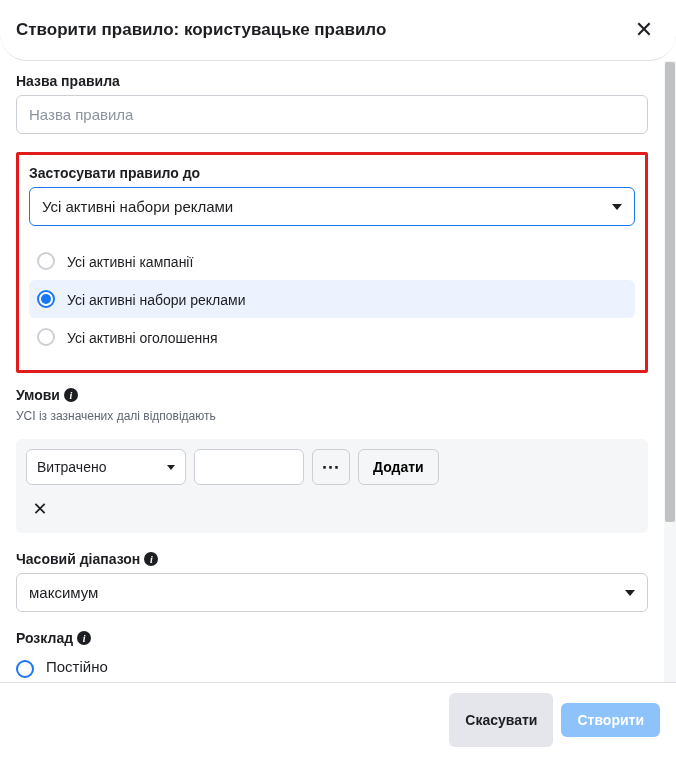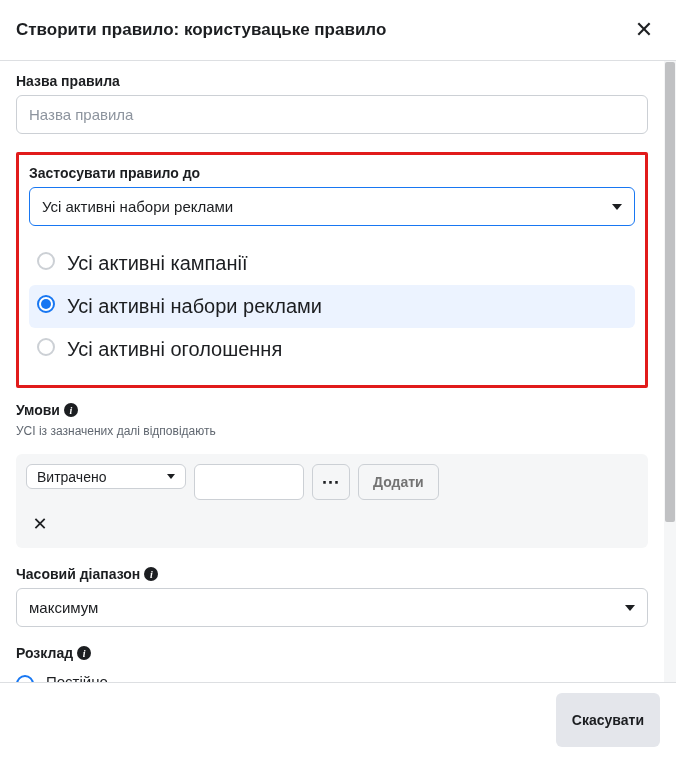--- a/index.html
+++ b/index.html
@@ -12,20 +12,21 @@
     height: 757px;
     overflow: hidden;
     position: relative;
   }
   .modal-header {
     display: flex;
     justify-content: space-between;
     align-items: center;
     padding: 14px 16px;
     border-bottom: 1px solid #dddfe2;
+    border-radius: 27px;
   }
   .modal-header h2 {
     font-size: 17px;
     font-weight: 700;
     color: #1c1e21;
   }
   .close-btn {
     background: none;
     border: none;
     cursor: pointer;
@@ -135,26 +136,26 @@
   }
   .caret-sm {
     width: 0; height: 0;
     border-left: 4px solid transparent;
     border-right: 4px solid transparent;
     border-top: 5px solid #1c1e21;
   }
   .radio-list { }
   .radio-item {
     display: flex;
-    align-items: flex-start;
+    align-items: flex-end;
     gap: 12px;
     padding: 10px 8px;
     border-radius: 6px;
     cursor: pointer;
-    font-size: 20px;
+    font-size: 14px;
   }
   .radio-item.selected { background: #ecf3ff; }
   .radio-circle {
     width: 18px;
     height: 18px;
     border: 2px solid #ccd0d5;
     border-radius: 50%;
     display: flex;
     align-items: center;
     justify-content: center;
@@ -195,21 +196,21 @@
     border: 1px solid #ccd0d5;
     background: #fff;
     border-radius: 6px;
     padding: 8px 10px;
     display: flex;
     justify-content: space-between;
     align-items: center;
     gap: 8px;
     cursor: pointer;
     font-size: 14px;
-    height: 25px;
+    height: 36px;
   }
   .cond-input {
     border: 1px solid #ccd0d5;
     background: #fff;
     border-radius: 6px;
     height: 36px;
     width: 110px;
     padding: 0 8px;
     outline: none;
   }
@@ -225,21 +226,21 @@
     letter-spacing: 1px;
     font-weight: bold;
     line-height: 1;
   }
   .add-btn {
     height: 36px;
     border: 1px solid #ccd0d5;
     background: #f5f6f7;
     border-radius: 6px;
     padding: 0 14px;
-    color: #737373;
+    color: #000000;
     font-weight: 600;
     font-size: 14px;
     cursor: default;
   }
   .cond-close-row {
     background: #f5f6f7;
     padding: 10px;
     border-radius: 0 0 6px 6px;
     margin-bottom: 18px;
   }
@@ -403,13 +404,14 @@
 
   <div class="scroll-track">
     <div class="scroll-arrow up">▴</div>
     <div class="scroll-thumb"></div>
     <div class="scroll-arrow down">▾</div>
   </div>
 </div>
 
 <div class="modal-footer">
   <button class="btn-cancel">Скасувати</button>
+  <button class="btn-create">Створити</button>
 </div>
 
 </body></html>

